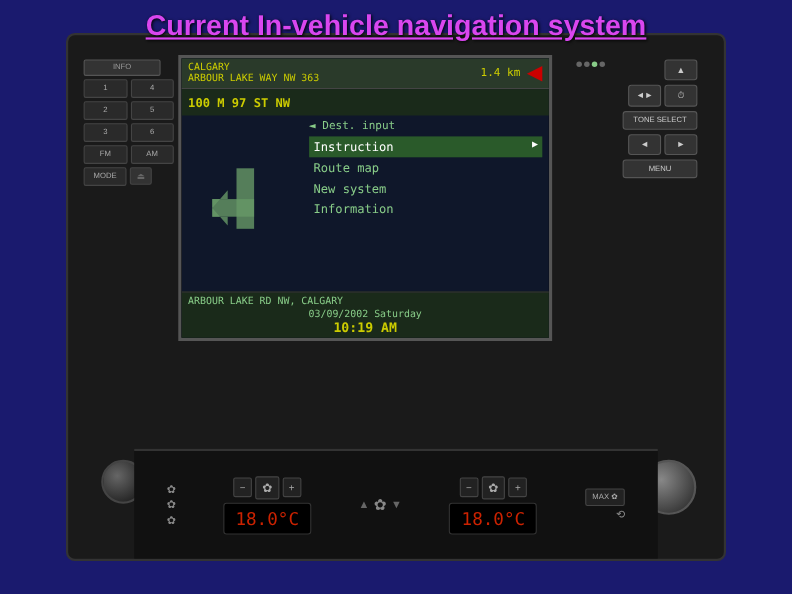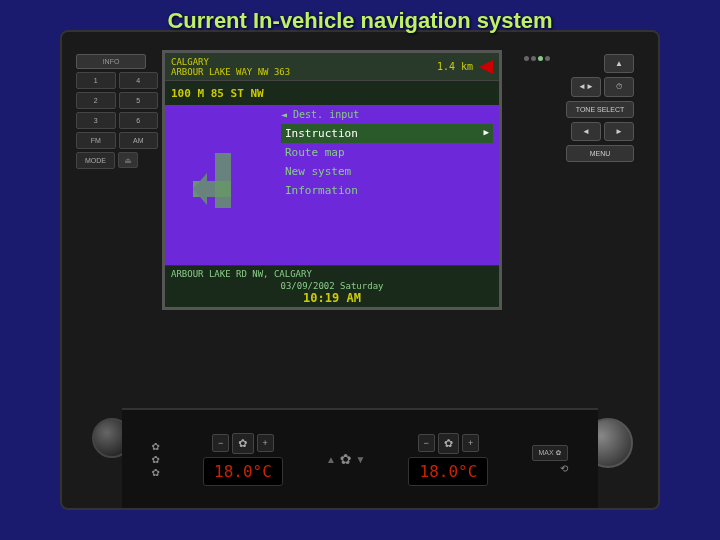--- a/index.html
+++ b/index.html
@@ -43,21 +43,21 @@
       width: 340px;
       height: 260px;
       background: #000;
       border: 3px solid #555;
       overflow: hidden;
     }
 
     .screen-inner {
       width: 100%;
       height: 100%;
-      background: #6d28d9;
+      background: #0f172a;
       position: relative;
     }
 
     
     .screen-top-bar {
       background: #2a3a2a;
       height: 28px;
       display: flex;
       align-items: center;
       padding: 0 6px;
@@ -372,21 +372,21 @@
       padding: 3px 8px;
       cursor: pointer;
       text-align: center;
       width: 70px;
     }
   </style>
 </head>
 <body>
 
 <div class="title-area">
-  <span style="color: #bef264; font-size: 22px; font-weight: bold; font-family: Arial, sans-serif; text-shadow: 1px 1px 3px #000;">Current In-vehicle navigation system</span>
+  <span style="color: #d946ef; font-size: 26px; font-weight: bold; font-family: Arial, sans-serif; text-shadow: 1px 1px 3px #000; text-decoration: underline;">Current In-vehicle navigation system</span>
 </div>
 
 <div class="car-unit">
 
   <div class="led-dots">
     <div class="led-dot"></div>
     <div class="led-dot"></div>
     <div class="led-dot active"></div>
     <div class="led-dot"></div>
   </div>
@@ -425,21 +425,21 @@
       <div class="screen-top-bar">
         <div class="screen-location">
           <span>CALGARY</span><br>
           <span>ARBOUR LAKE WAY NW 363</span>
         </div>
         <div class="screen-distance">1.4 km</div>
         <div class="arrow-red"></div>
       </div>
 
       <div class="screen-instruction-row">
-        <span>100 M 85 ST NW</span>
+        <span>100 M 97 ST NW</span>
       </div>
 
       <div class="screen-main">
 
         <div class="screen-left">
           <div style="position:relative;">
             
             <svg width="70" height="80" viewBox="0 0 70 80">
 
               <rect x="30" y="10" width="16" height="55" fill="#669966" opacity="0.8"></rect>

